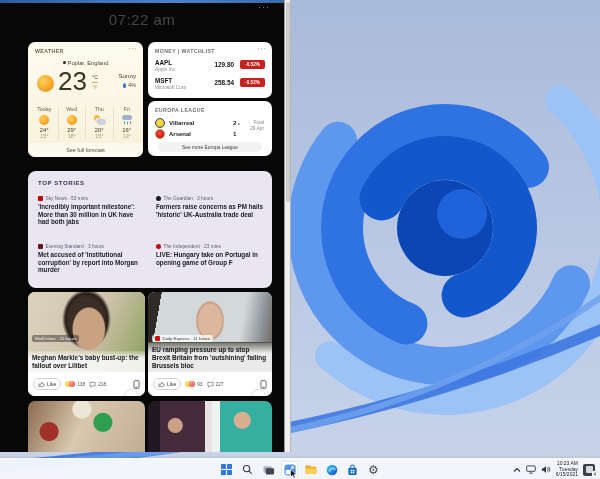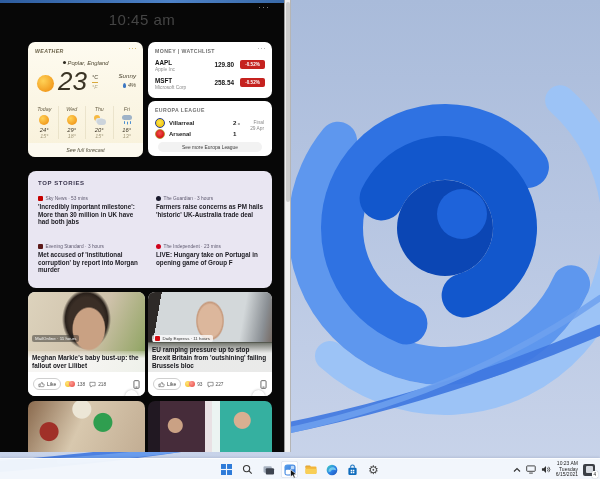--- a/index.html
+++ b/index.html
@@ -8,21 +8,21 @@
   .bloom{position:absolute;left:0;top:0;z-index:0;}
   
   .panel{position:absolute;left:0;top:0;width:284px;height:452px;background:#070707;z-index:2;}
   .panel-topline{position:absolute;left:0;top:0;width:284px;height:3px;background:linear-gradient(90deg,#2d5c9e,#4d82c8 60%,#3a6aa8);}
   .panel-time{position:absolute;left:0;top:11px;width:284px;text-align:center;font-size:15px;color:#454545;letter-spacing:.5px;}
   .panel-menu{position:absolute;right:14px;top:2px;font-size:9px;color:#8f8f8f;letter-spacing:1px;cursor:default;}
   .card{position:absolute;border-radius:7px;overflow:hidden;}
   .cap{font-size:5.2px;letter-spacing:.4px;color:#6f6f6f;font-weight:700;}
   .card-menu{position:absolute;top:3px;right:6px;font-size:7px;letter-spacing:.5px;color:#9b9b9b;}
   
-  .w-card{left:28px;top:42px;width:115px;height:115px;background:linear-gradient(180deg,#fefbf0,#f8f1da);color:#4a4330;font-style:italic;}
+  .w-card{left:28px;top:42px;width:115px;height:115px;background:linear-gradient(180deg,#fefbf0,#f8f1da);color:#4a4330;}
   .w-card .cap{position:absolute;left:7px;top:6px;color:#6b6249;}
   .w-card .card-menu{color:#c9a53e;}
   .w-loc{position:absolute;left:0;top:18px;width:100%;text-align:center;font-size:5.8px;color:#4c452f;}
   .pin{display:inline-block;width:3px;height:3px;border-radius:50%;background:#2d2a20;margin-right:2px;vertical-align:1px;}
   .w-sun{position:absolute;left:9px;top:33px;width:17px;height:17px;border-radius:50%;background:radial-gradient(circle at 36% 34%,#ffd257,#f29c1f 72%);}
   .w-temp{position:absolute;left:30px;top:24px;font-size:26px;font-weight:300;color:#3a3425;}
   .w-units{position:absolute;left:64px;top:32px;display:flex;flex-direction:column;line-height:7px;font-size:5.4px;}
   .w-unit-c{color:#4a4330;border-bottom:1px solid #d9a93c;padding-bottom:1px;}
   .w-unit-f{color:#b1a888;margin-top:1px;}
   .w-cond{position:absolute;right:7px;top:30px;font-size:6.2px;color:#4a4330;text-align:right;}
@@ -144,21 +144,21 @@
       <circle cx="445" cy="228" r="70" stroke="#1257cc" stroke-width="44" stroke-dasharray="280 180" transform="rotate(205 445 228)"></circle>
       <path d="M-20,468 C180,452 370,428 600,330" stroke="#3e77e0" stroke-width="11" opacity=".9"></path>
       <path d="M60,461 C250,447 430,416 600,298" stroke="#6fa1ee" stroke-width="6" opacity=".85"></path>
     </g>
     <circle cx="445" cy="228" r="48" fill="#0b46b4"></circle>
     <circle cx="462" cy="214" r="25" fill="#1e63da"></circle>
   </svg>
 
   <div class="panel">
     <div class="panel-topline"></div>
-    <div class="panel-time">10:45 am</div>
+    <div class="panel-time">07:22 am</div>
     <div class="panel-menu">···</div>
 
     <div class="card w-card">
       <div class="cap">WEATHER</div>
       <div class="card-menu">···</div>
       <div class="w-loc"><span class="pin"></span><span>Poplar, England</span></div>
       <div class="w-sun"></div>
       <div class="w-temp">23</div>
       <div class="w-units">
         <span class="w-unit-c">°C</span>

